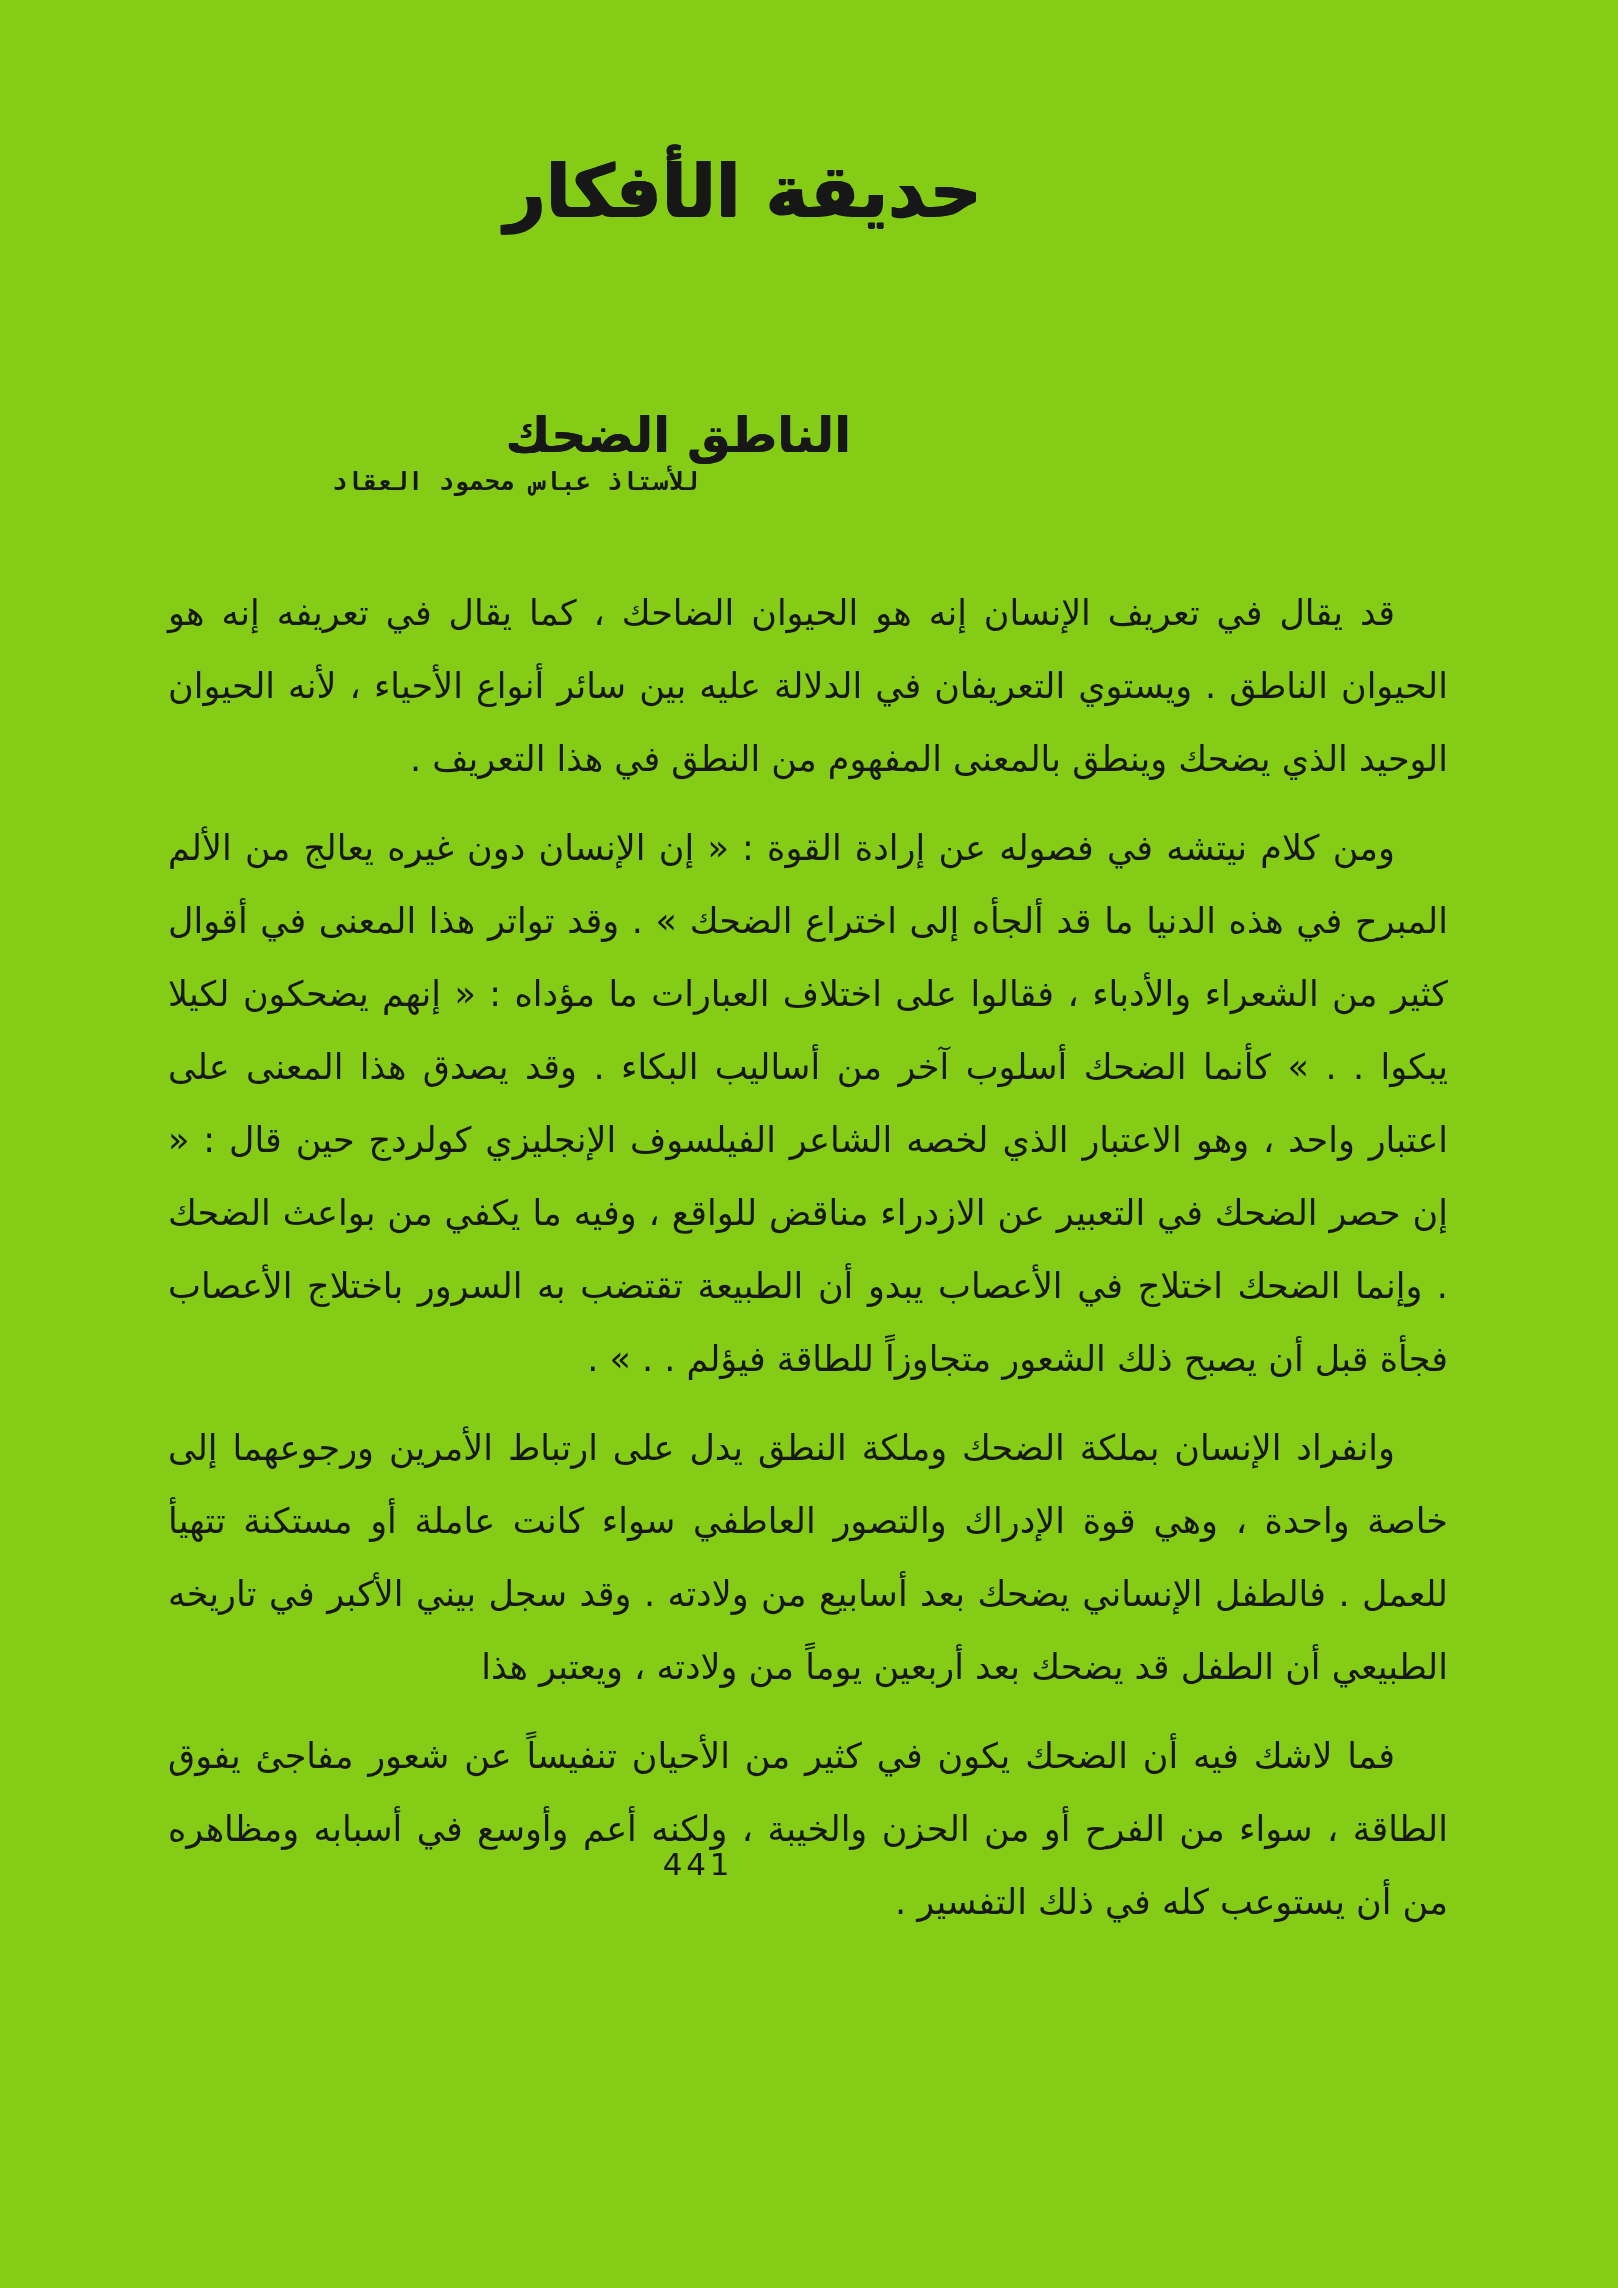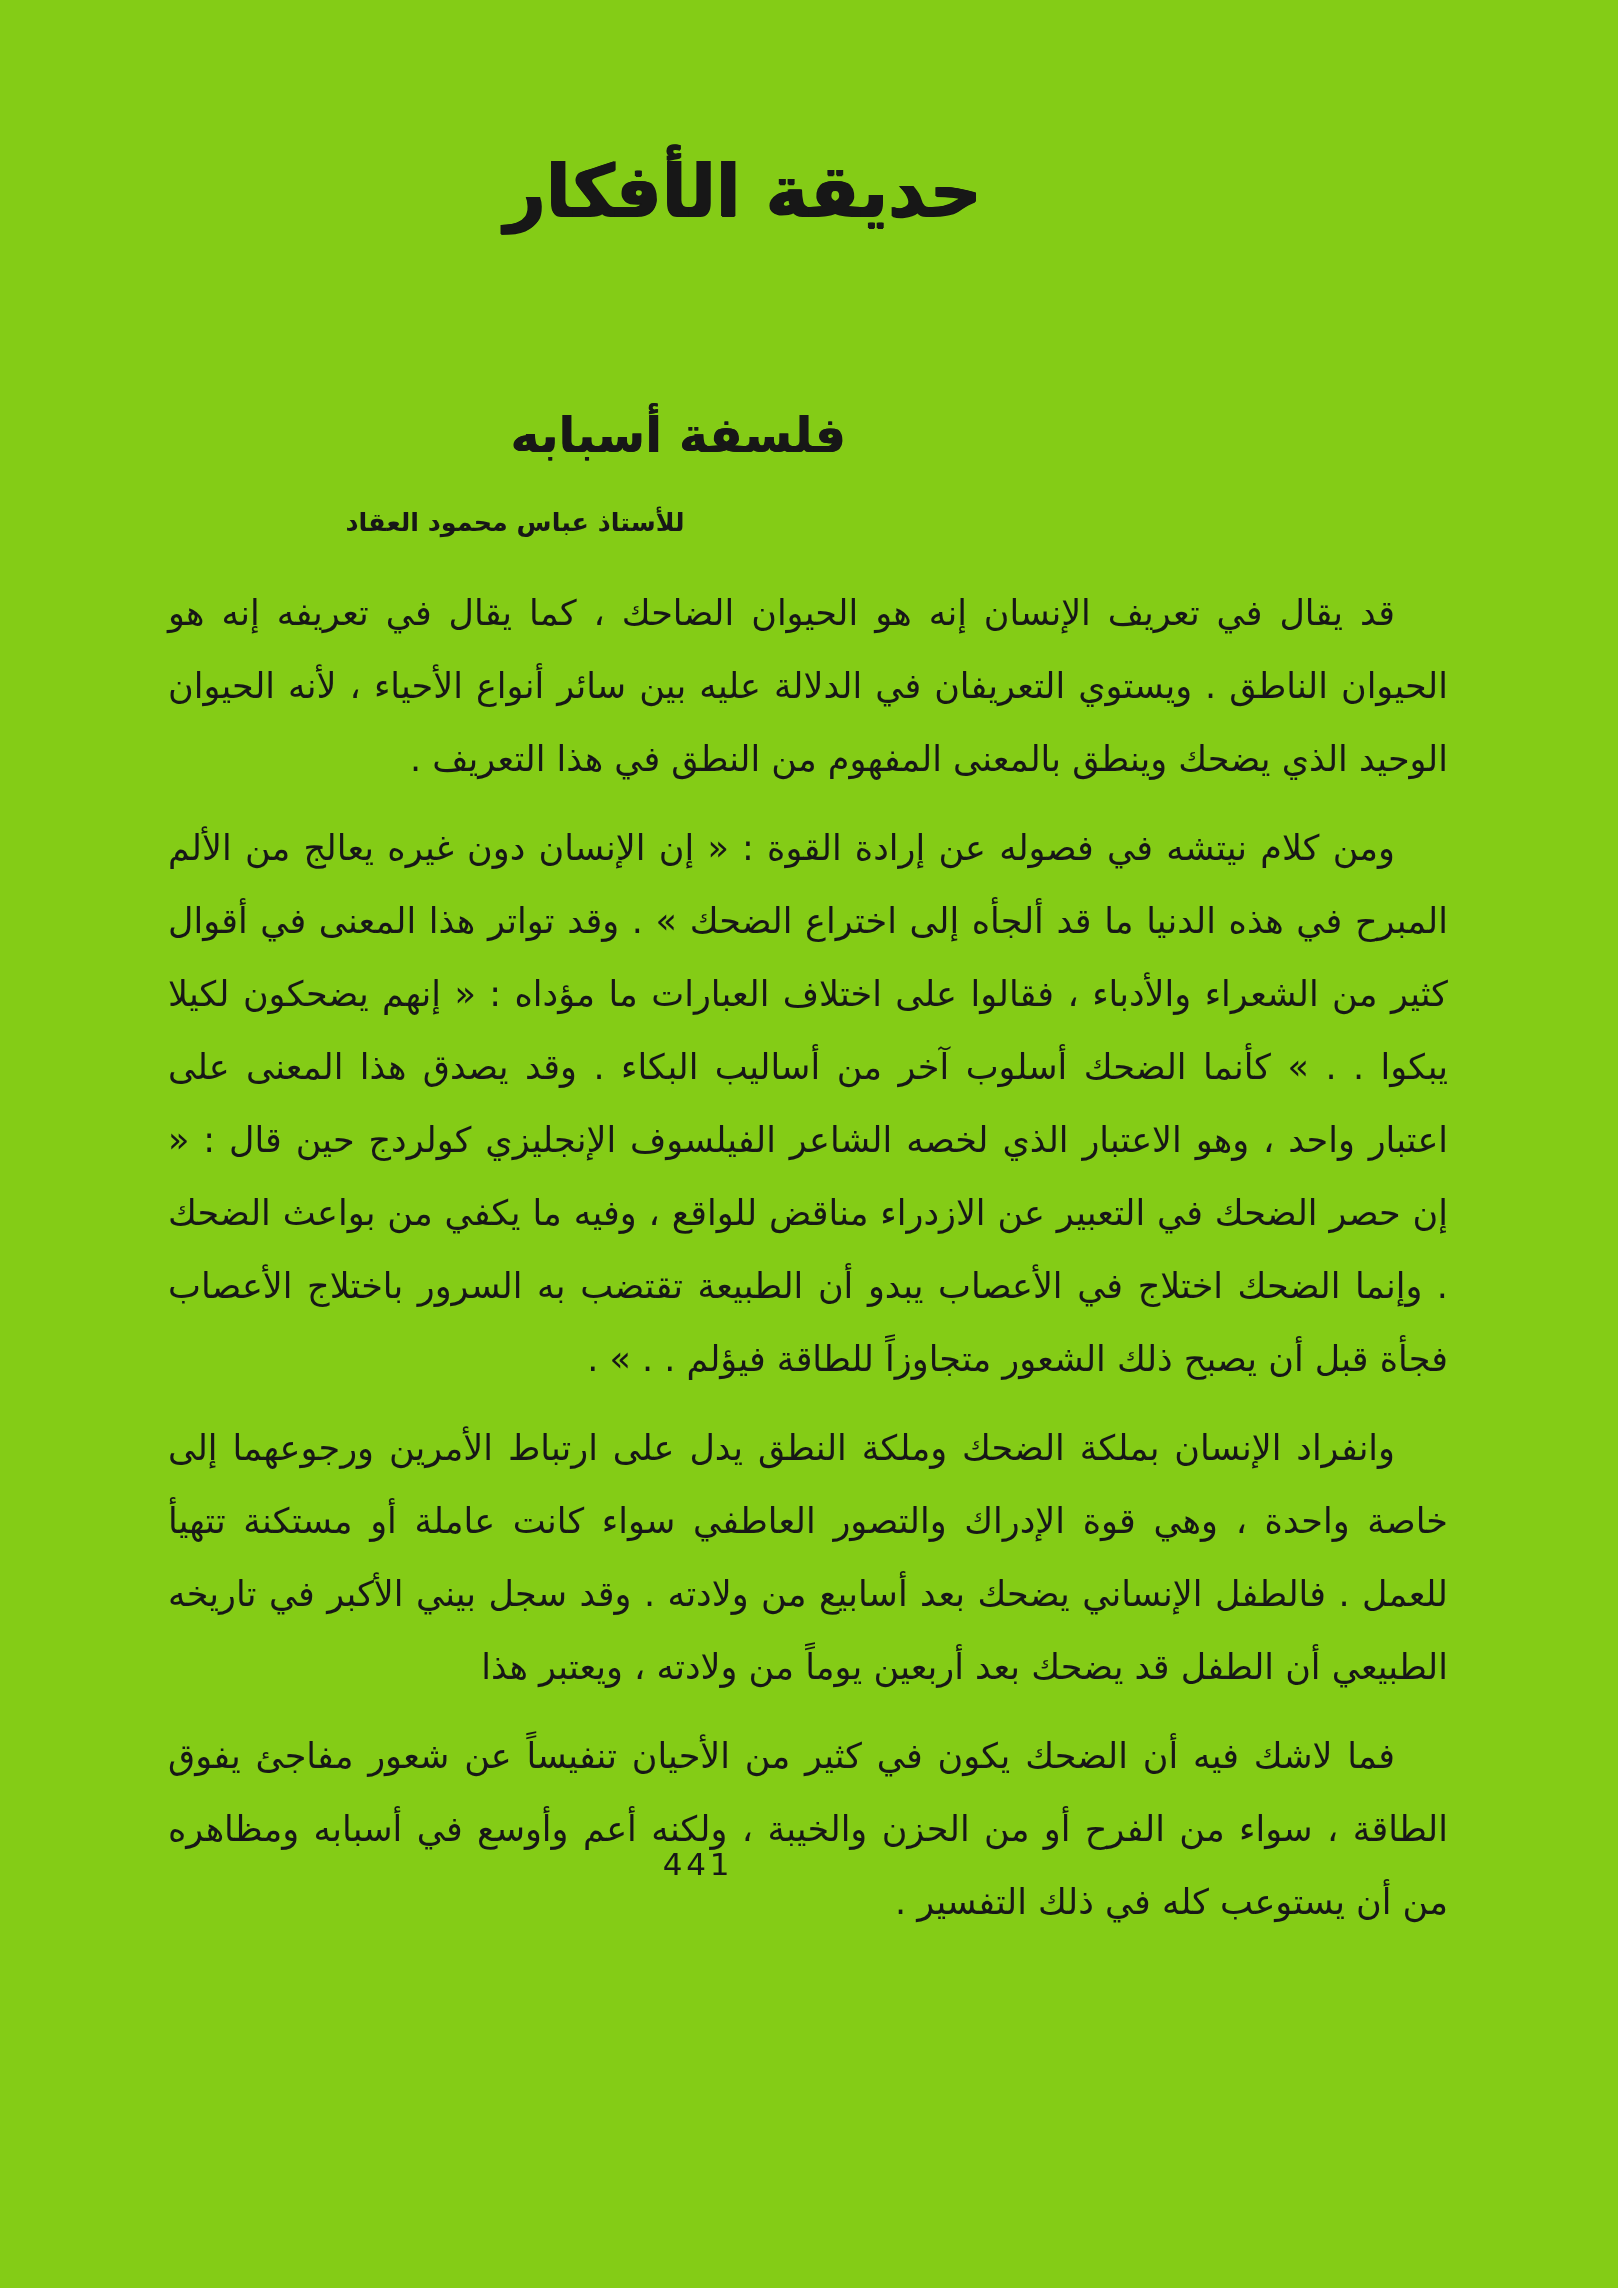--- a/index.html
+++ b/index.html
@@ -35,26 +35,27 @@
     left: 679px;
     transform: translateX(-50%);
     margin: 0;
     font-size: 49px;
     font-weight: bold;
     white-space: nowrap;
     text-shadow: 0.5px 0 0 currentColor;
   }
   .byline {
     position: absolute;
-    top: 507px;
+    top: 466px;
     left: 516px;
     transform: translateX(-50%);
     font-size: 25.4px;
     font-weight: bold;
     white-space: nowrap;
+    font-family: Liberation Mono, monospace;
   }
   .body-text {
     position: absolute;
     top: 561px;
     right: 154px;
     left: 153px;
     font-size: 35px;
     line-height: 73px;
     text-align: justify;
     text-justify: inter-word;
@@ -72,21 +73,21 @@
     letter-spacing: 3.8px;
   }
 </style>
 </head>
 <body>
 
 <div class="page">
 
   <div class="calligraphy">حديقة الأفكار</div>
 
-  <h1 class="article-title">فلسفة أسبابه</h1>
+  <h1 class="article-title">الناطق الضحك</h1>
 
   <div class="byline">للأستاذ عباس محمود العقاد</div>
 
   <div class="body-text">
     <p>قد يقال في تعريف الإنسان إنه هو الحيوان الضاحك ، كما يقال في تعريفه إنه هو الحيوان الناطق . ويستوي التعريفان في الدلالة عليه بين سائر أنواع الأحياء ، لأنه الحيوان الوحيد الذي يضحك وينطق بالمعنى المفهوم من النطق في هذا التعريف .</p>
     <p>ومن كلام نيتشه في فصوله عن إرادة القوة : « إن الإنسان دون غيره يعالج من الألم المبرح في هذه الدنيا ما قد ألجأه إلى اختراع الضحك » . وقد تواتر هذا المعنى في أقوال كثير من الشعراء والأدباء ، فقالوا على اختلاف العبارات ما مؤداه : « إنهم يضحكون لكيلا يبكوا . . » كأنما الضحك أسلوب آخر من أساليب البكاء . وقد يصدق هذا المعنى على اعتبار واحد ، وهو الاعتبار الذي لخصه الشاعر الفيلسوف الإنجليزي كولردج حين قال : « إن حصر الضحك في التعبير عن الازدراء مناقض للواقع ، وفيه ما يكفي من بواعث الضحك . وإنما الضحك اختلاج في الأعصاب يبدو أن الطبيعة تقتضب به السرور باختلاج الأعصاب فجأة قبل أن يصبح ذلك الشعور متجاوزاً للطاقة فيؤلم . . » .</p>
     <p>وانفراد الإنسان بملكة الضحك وملكة النطق يدل على ارتباط الأمرين ورجوعهما إلى خاصة واحدة ، وهي قوة الإدراك والتصور العاطفي سواء كانت عاملة أو مستكنة تتهيأ للعمل . فالطفل الإنساني يضحك بعد أسابيع من ولادته . وقد سجل بيني الأكبر في تاريخه الطبيعي أن الطفل قد يضحك بعد أربعين يوماً من ولادته ، ويعتبر هذا</p>
     <p>فما لاشك فيه أن الضحك يكون في كثير من الأحيان تنفيساً عن شعور مفاجئ يفوق الطاقة ، سواء من الفرح أو من الحزن والخيبة ، ولكنه أعم وأوسع في أسبابه ومظاهره من أن يستوعب كله في ذلك التفسير .</p>
   </div>
 

